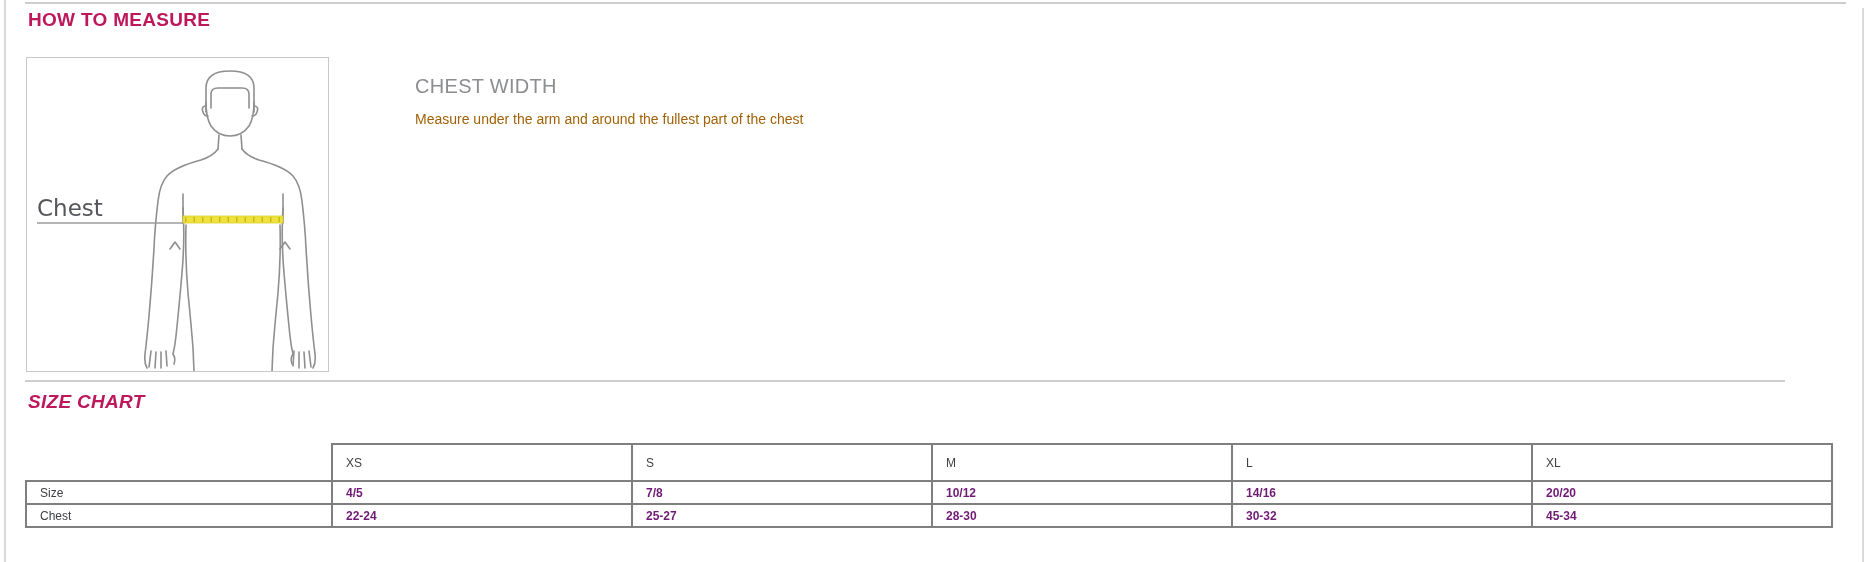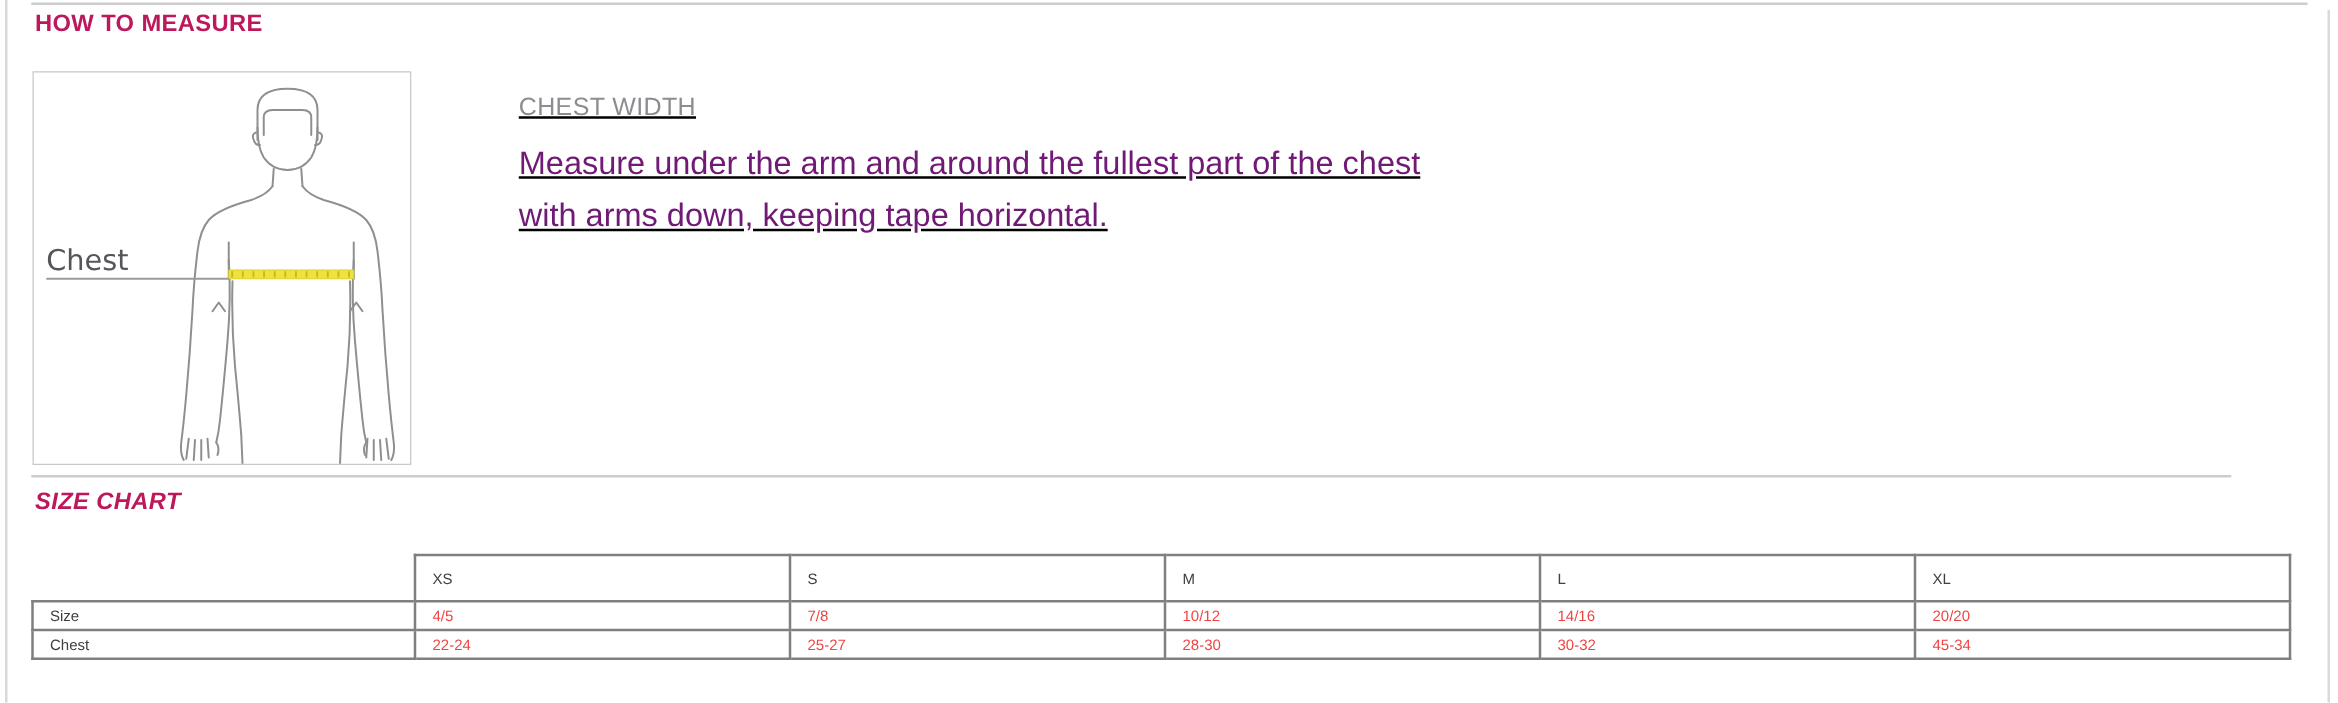--- a/index.html
+++ b/index.html
@@ -27,50 +27,50 @@
     font-size: 19px; font-weight: bold; letter-spacing: 0.3px;
     color: #be185d;
   }
   #how-to-measure-heading { top: 9px; }
   #size-chart-heading { top: 391px; font-style: italic; }
   .figure-box {
     position: absolute; left: 26px; top: 57px; width: 303px; height: 315px;
     border: 1px solid #c8c8c8; background: #ffffff;
   }
   .measure-text {
-    position: absolute; left: 415px; top: 74px; text-decoration: underline;
+    position: absolute; left: 415px; top: 74px;
   }
   .measure-title {
     font-size: 20px; color: #8b8d90; letter-spacing: 0.3px;
     line-height: 24px;
   }
   .measure-desc {
-    margin-top: 11px;
-    font-size: 26px; color: #701a75; line-height: 42px;
+    margin-top: 0;
+    font-size: 14px; color: #a16207; line-height: 42px;
   }
   .mid-rule {
     position: absolute; left: 25px; top: 380px; width: 1760px; height: 2px;
     background: #cdcdcd;
   }
   table.size-chart {
     position: absolute; left: 25px; top: 443px; width: 1806px;
     border-collapse: collapse; table-layout: fixed;
     font-size: 12px; color: #3f4043;
   }
   table.size-chart td {
     border: 2px solid #7f7f7f;
     padding: 0 0 0 13px;
     vertical-align: middle;
     background: #ffffff;
   }
   table.size-chart tr.header-row td { height: 37px; }
   table.size-chart tr.data-row td { height: 23px; }
   table.size-chart td.blank-cell { border: none; background: transparent; }
   table.size-chart td.row-label { color: #3f4043; }
-  table.size-chart td.value-cell { color: #ef4444; }
+  table.size-chart td.value-cell { color: #701a75; font-weight: bold; }
 </style>
 </head>
 <body>
 
 <div class="page-border-left"></div>
 <div class="page-border-right"></div>
 <div class="top-rule"></div>
 
 <div id="how-to-measure-heading" class="section-heading">HOW TO MEASURE</div>
 
@@ -124,21 +124,20 @@
 
     <line x1="10" y1="165" x2="156" y2="165" stroke="#9b9b9b" stroke-width="1.6"></line>
     <text x="10" y="158" font-size="23" fill="#55565a" font-family="DejaVu Sans, sans-serif">Chest</text>
   </svg>
 </div>
 
 <div class="measure-text">
   <div class="measure-title">CHEST WIDTH</div>
   <div class="measure-desc">
     <div>Measure under the arm and around the fullest part of the chest</div>
-    <div>with arms down, keeping tape horizontal.</div>
   </div>
 </div>
 
 <div class="mid-rule"></div>
 
 <div id="size-chart-heading" class="section-heading">SIZE CHART</div>
 
 <table class="size-chart">
   <colgroup>
     <col style="width:306px">

